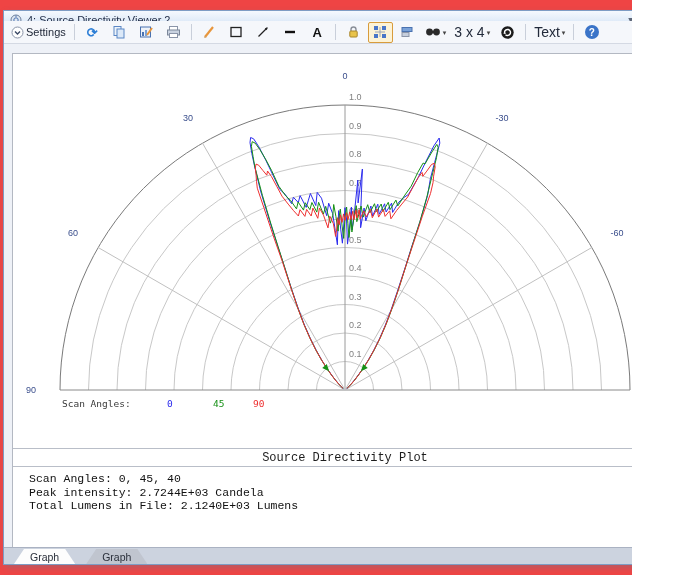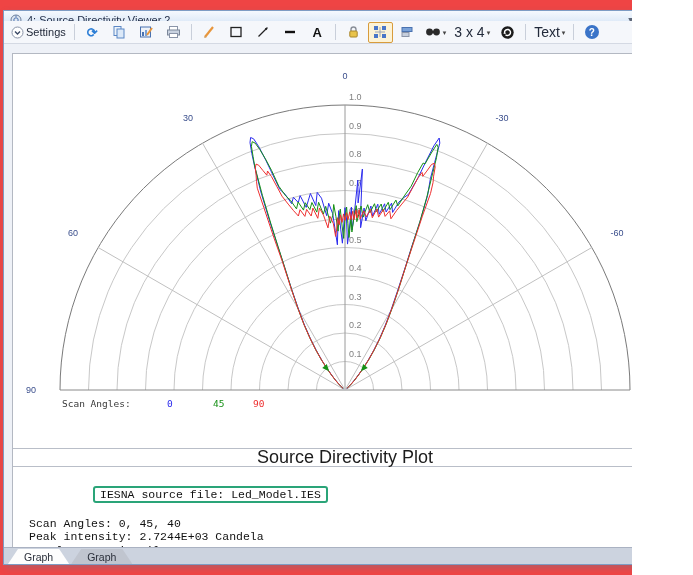--- a/index.html
+++ b/index.html
@@ -27,29 +27,29 @@
   .dd-arrow{font-size:7px;color:#444;line-height:7px;}
   .tb-active{border:1px solid #d89c3c;background:#fdf3d6;}
   .glyph{font-size:13px;line-height:13px;}
   
   .panel{position:absolute;left:8px;top:42px;width:666px;height:495px;background:#ffffff;
          border:1px solid #b3b8c2;box-sizing:border-box;}
   #plot-svg{display:block;}
   .report-title-box{position:absolute;left:0;right:0;top:394px;height:17px;
                     border-top:1px solid #b9bec8;border-bottom:1px solid #b9bec8;
                     display:flex;align-items:center;justify-content:center;background:#fff;}
-  .report-title{font-family:Liberation Sans, sans-serif;font-size:18px;color:#1c1c1c;}
+  .report-title{font-family:Liberation Mono, monospace;font-size:12px;color:#1c1c1c;}
   .report-body{position:absolute;left:0;right:0;top:412px;bottom:0;padding:6px 0 0 16px;
                font-family:"Liberation Mono","DejaVu Sans Mono",monospace;font-size:11.5px;
                color:#111;line-height:13.5px;}
   .report-line{white-space:pre;}
   .hl{display:inline-block;border:2px solid #2aa478;border-radius:3px;padding:0 5px;margin-left:-5px;}
   
   .tabstrip{position:absolute;left:0;right:0;bottom:0;height:16px;background:#ccd3df;
-            border-top:1px solid #aab2c2;display:flex;align-items:flex-end;padding-left:4px;}
+            border-top:1px solid #aab2c2;display:flex;align-items:flex-end;padding-left:10px;gap:9px;}
   .tab{height:15px;display:flex;align-items:center;justify-content:center;font-size:10.5px;
        color:#2a2f3a;padding:0 16px;margin-right:2px;
        clip-path:polygon(0 100%,10px 0,calc(100% - 10px) 0,100% 100%);}
   .tab-active{background:#fdfdfd;}
   .tab-inactive{background:#c0c5cf;}
 </style>
 </head>
 <body>
 
 <div id="stage">
@@ -231,23 +231,20 @@
           <text x="154" y="353" font-size="9.5" fill="#2b2bee" font-family="&quot;DejaVu Sans Mono&quot;,monospace">0</text>
           <text x="200" y="353" font-size="9.5" fill="#169016" font-family="&quot;DejaVu Sans Mono&quot;,monospace">45</text>
           <text x="240" y="353" font-size="9.5" fill="#ee3030" font-family="&quot;DejaVu Sans Mono&quot;,monospace">90</text>
         </svg>
 
       <div class="report-title-box">
         <span class="report-title">Source Directivity Plot</span>
       </div>
 
       <div class="report-body">
-        <div class="report-line">
-          <span class="hl">IESNA source file: Led_Model.IES</span>
-        </div>
         <div class="report-line">Scan Angles: 0, 45, 40</div>
         <div class="report-line">Peak intensity: 2.7244E+03 Candela</div>
         <div class="report-line">Total Lumens in File: 2.1240E+03 Lumens</div>
       </div>
     </div>
 
     <div class="tabstrip">
       <div class="tab tab-active">Graph</div>
       <div class="tab tab-inactive">Graph</div>
     </div>

